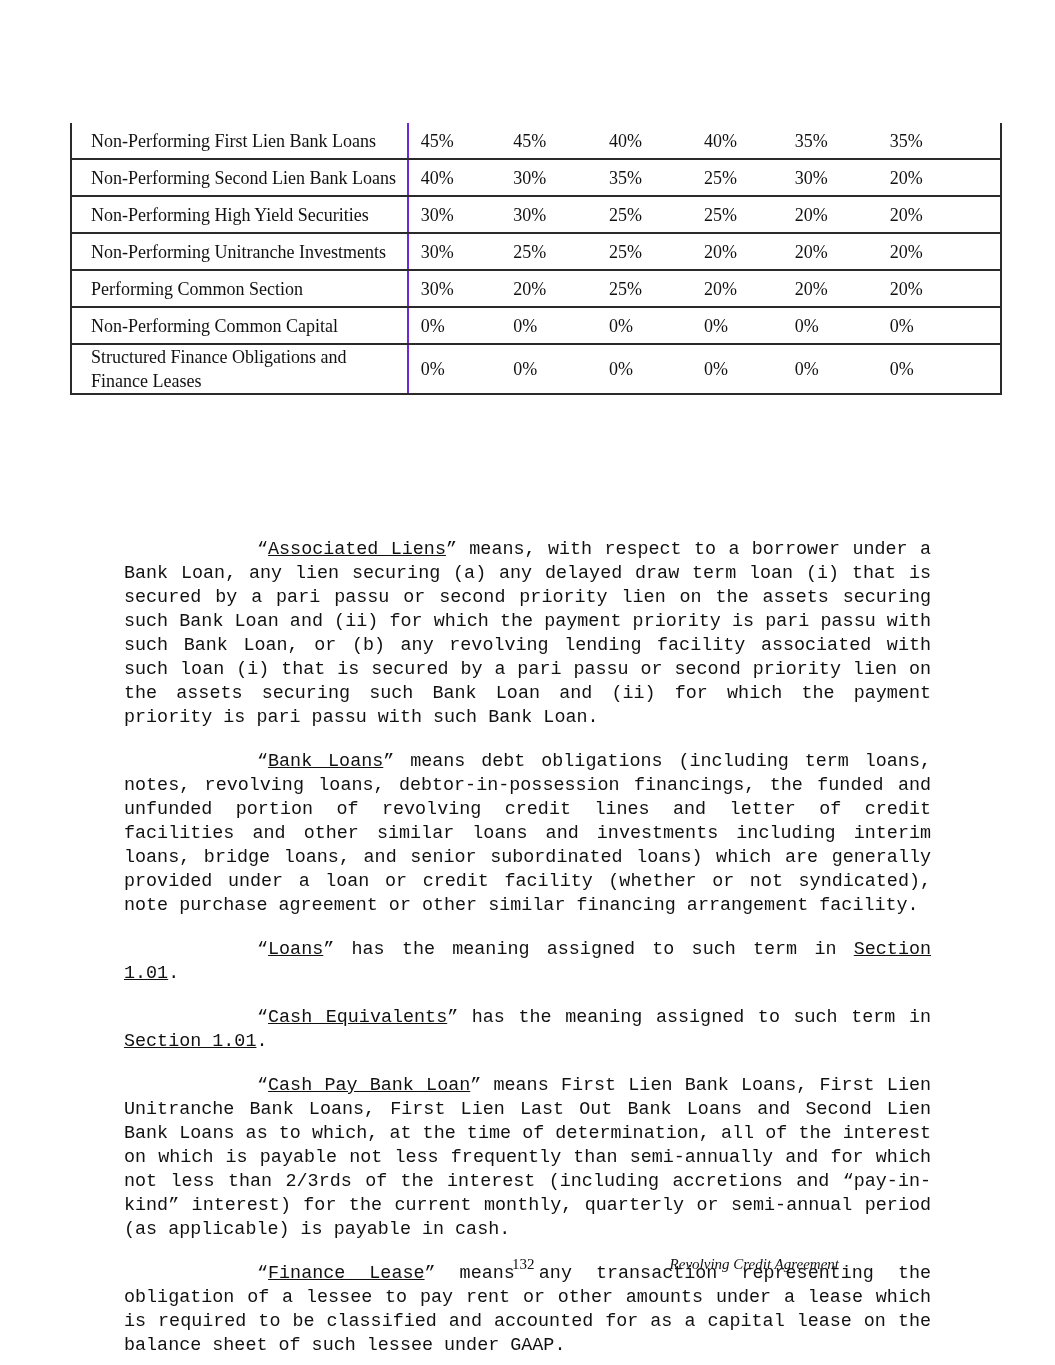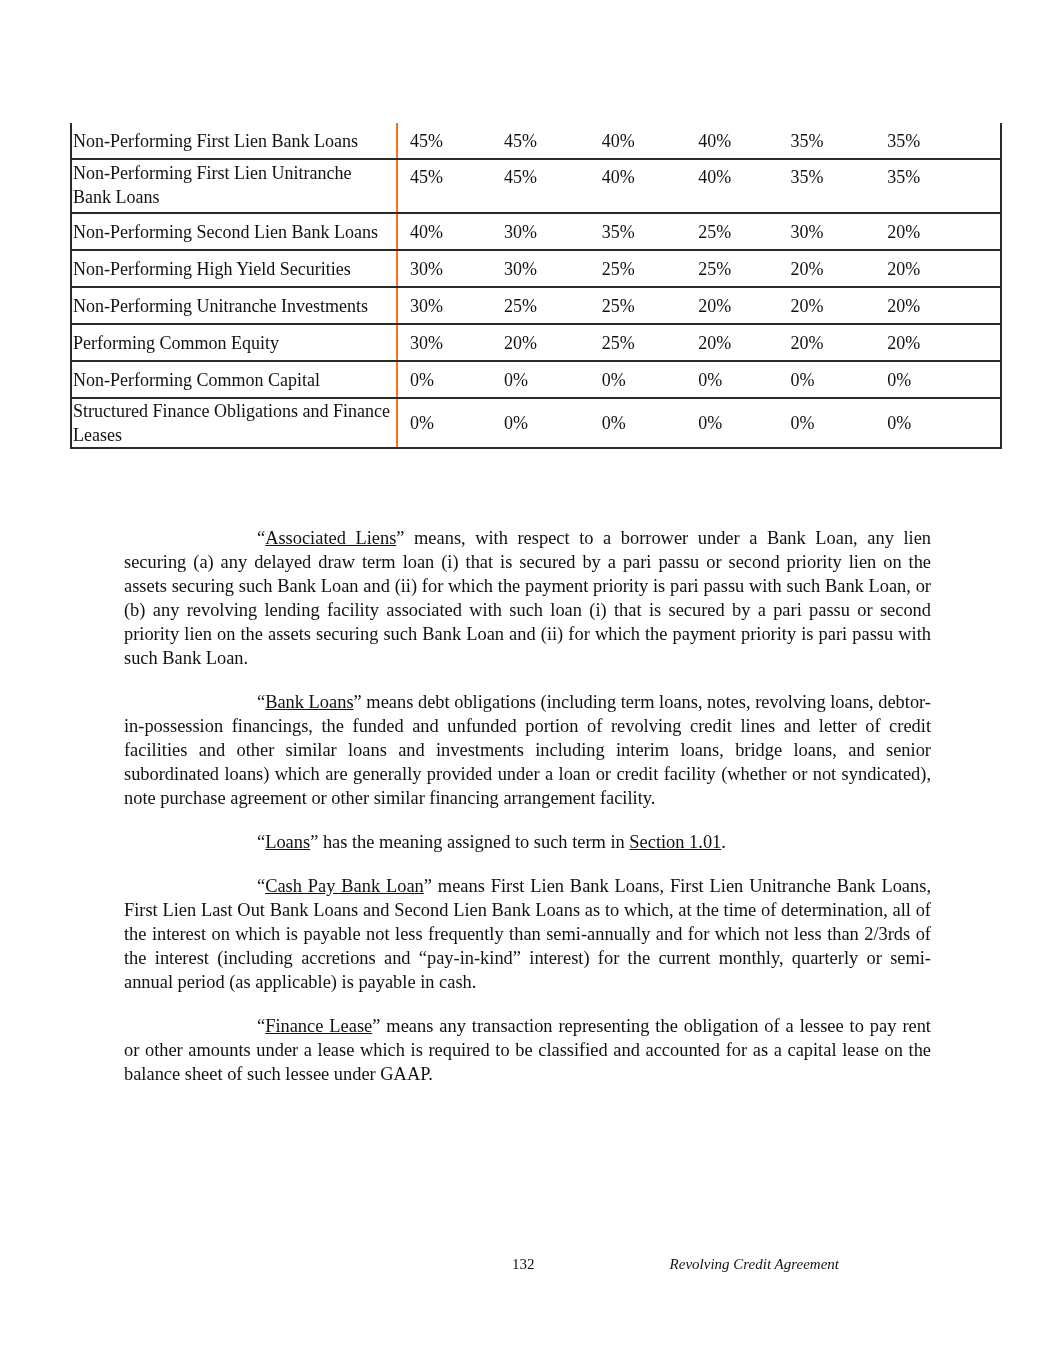--- a/index.html
+++ b/index.html
@@ -13,68 +13,59 @@
     border-collapse: collapse;
     border-left: 2px solid #2a2a2a;
     border-right: 2px solid #2a2a2a;
     font-size: 18px; line-height: 24px;
   }
   .rate-table td {
     border-bottom: 2px solid #2a2a2a;
     padding: 0; vertical-align: middle;
   }
   .rate-table td.label {
-    width: 352px; border-right: 2px solid #f97316;
-    padding-left: 1px; padding-right: 4px;
+    width: 352px; border-right: 2px solid #6d28d9;
+    padding-left: 19px; padding-right: 4px;
   }
   .rate-table td.val { width: 89px; padding-left: 12px; }
   .rate-table td.val.c1 { width: 89px; }
   .rate-table td.val.c2 { width: 93px; }
   .rate-table td.val.c3 { width: 92px; }
   .rate-table td.val.c4 { width: 87px; }
   .rate-table td.val.c5 { width: 92px; }
   .rate-table td.val.c6 { width: 124px; }
   .rate-table tr.h1 td { height: 35px; }
   .rate-table tr.h2 td { height: 47px; }
   .rate-table tr.h2 td.val { vertical-align: top; padding-top: 5px; }
   .rate-table tr.h2.mid td.val { vertical-align: middle; padding-top: 0; }
   .rate-table tr.top td { vertical-align: top; padding-top: 1px; }
 
   .body-text {
     position: absolute; left: 124px; top: 522px; width: 807px;
     font-size: 18.4px; line-height: 24px;
   }
-  .para { margin: 4px 0 20px 0; text-align: justify; }
+  .para { margin: 16px 0 20px 0; text-align: justify; font-family: Liberation Mono, monospace; }
   .para .indent { display: inline-block; width: 133px; }
   .para.short { margin-bottom: 20px; }
   .u { text-decoration: underline; }
 
   .footer {
     position: absolute; top: 1256px; left: 0; width: 963px; height: 24px;
     font-size: 15px;
   }
   .page-number { position: absolute; left: 512px; }
   .doc-title { position: absolute; right: 124px; font-style: italic; }
 </style>
 </head>
 <body>
 
 <table class="rate-table">
   <tbody>
     <tr class="h1">
       <td class="label">Non-Performing First Lien Bank Loans</td>
-      <td class="val c1">45%</td>
-      <td class="val c2">45%</td>
-      <td class="val c3">40%</td>
-      <td class="val c4">40%</td>
-      <td class="val c5">35%</td>
-      <td class="val c6">35%</td>
-    </tr>
-    <tr class="h2 top">
-      <td class="label">Non-Performing First Lien Unitranche Bank Loans</td>
       <td class="val c1">45%</td>
       <td class="val c2">45%</td>
       <td class="val c3">40%</td>
       <td class="val c4">40%</td>
       <td class="val c5">35%</td>
       <td class="val c6">35%</td>
     </tr>
     <tr class="h1">
       <td class="label">Non-Performing Second Lien Bank Loans</td>
       <td class="val c1">40%</td>
@@ -96,21 +87,21 @@
     <tr class="h1">
       <td class="label">Non-Performing Unitranche Investments</td>
       <td class="val c1">30%</td>
       <td class="val c2">25%</td>
       <td class="val c3">25%</td>
       <td class="val c4">20%</td>
       <td class="val c5">20%</td>
       <td class="val c6">20%</td>
     </tr>
     <tr class="h1">
-      <td class="label">Performing Common Equity</td>
+      <td class="label">Performing Common Section</td>
       <td class="val c1">30%</td>
       <td class="val c2">20%</td>
       <td class="val c3">25%</td>
       <td class="val c4">20%</td>
       <td class="val c5">20%</td>
       <td class="val c6">20%</td>
     </tr>
     <tr class="h1">
       <td class="label">Non-Performing Common Capital</td>
       <td class="val c1">0%</td>
@@ -133,20 +124,21 @@
 </table>
 
 <div class="body-text">
   <p class="para"><span class="indent"></span><span>“</span><span class="u">Associated Liens</span><span>”</span><span> means, with respect to a borrower under a Bank Loan, any lien securing (a) any delayed draw term loan (i) that is secured by a pari passu or second priority lien on the assets securing such Bank Loan and (ii) for which the payment priority is pari passu with such Bank Loan, or (b) any revolving lending facility associated with such loan (i) that is secured by a pari passu or second priority lien on the assets securing such Bank Loan and (ii) for which the payment priority is pari passu with such Bank Loan.</span></p>
 
   <p class="para"><span class="indent"></span><span>“</span><span class="u">Bank Loans</span><span>”</span><span> means debt obligations (including term loans, notes, revolving loans, debtor-in-possession financings, the funded and unfunded portion of revolving credit lines and letter of credit facilities and other similar loans and investments including interim loans, bridge loans, and senior subordinated loans) which are generally provided under a loan or credit facility (whether or not syndicated), note purchase agreement or other similar financing arrangement facility.</span></p>
 
 
   <p class="para short"><span class="indent"></span><span>“</span><span class="u">Loans</span><span>”</span><span> has the meaning assigned to such term in </span><span class="u">Section 1.01</span><span>.</span></p>
 
+  <p class="para short"><span class="indent"></span><span>“</span><span class="u">Cash Equivalents</span><span>”</span><span> has the meaning assigned to such term in </span><span class="u">Section 1.01</span><span>.</span></p>
 
   <p class="para"><span class="indent"></span><span>“</span><span class="u">Cash Pay Bank Loan</span><span>”</span><span> means First Lien Bank Loans, First Lien Unitranche Bank Loans, First Lien Last Out Bank Loans and Second Lien Bank Loans as to which, at the time of determination, all of the interest on which is payable not less frequently than semi-annually and for which not less than 2/3rds of the interest (including accretions and “pay-in-kind” interest) for the current monthly, quarterly or semi-annual period (as applicable) is payable in cash.</span></p>
 
   <p class="para"><span class="indent"></span><span>“</span><span class="u">Finance Lease</span><span>”</span><span> means any transaction representing the obligation of a lessee to pay rent or other amounts under a lease which is required to be classified and accounted for as a capital lease on the balance sheet of such lessee under GAAP.</span></p>
 </div>
 
 <div class="footer">
   <span class="page-number">132</span>
   <span class="doc-title">Revolving Credit Agreement</span>
 </div>

